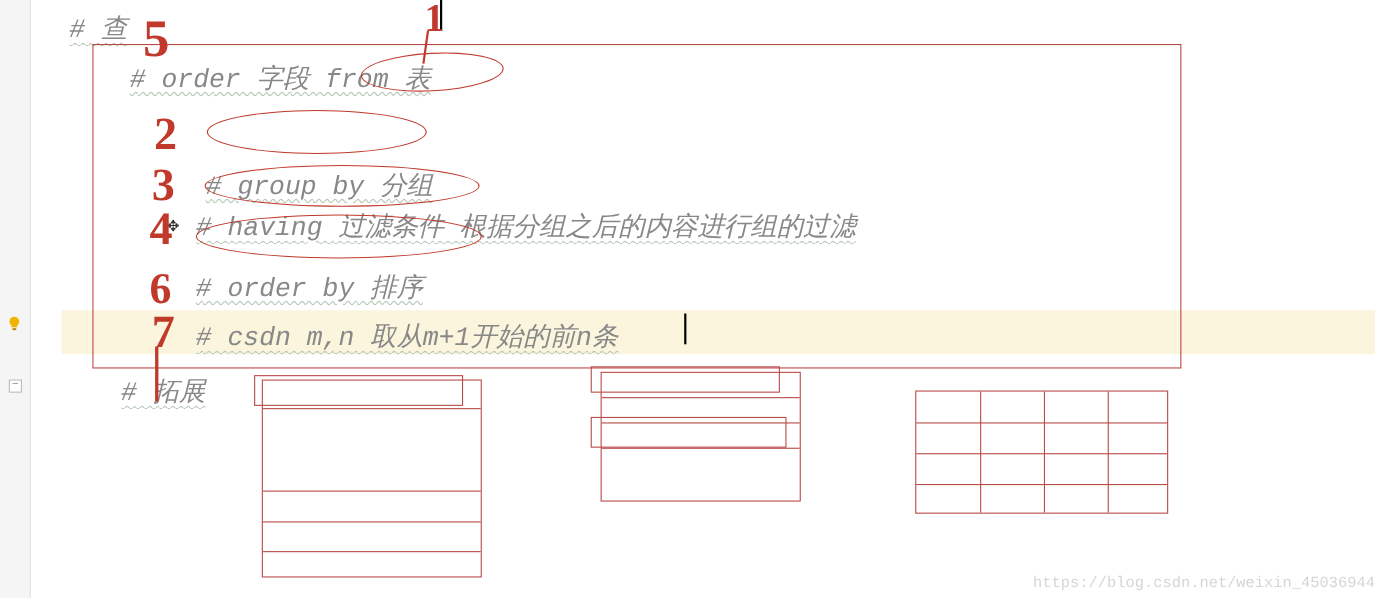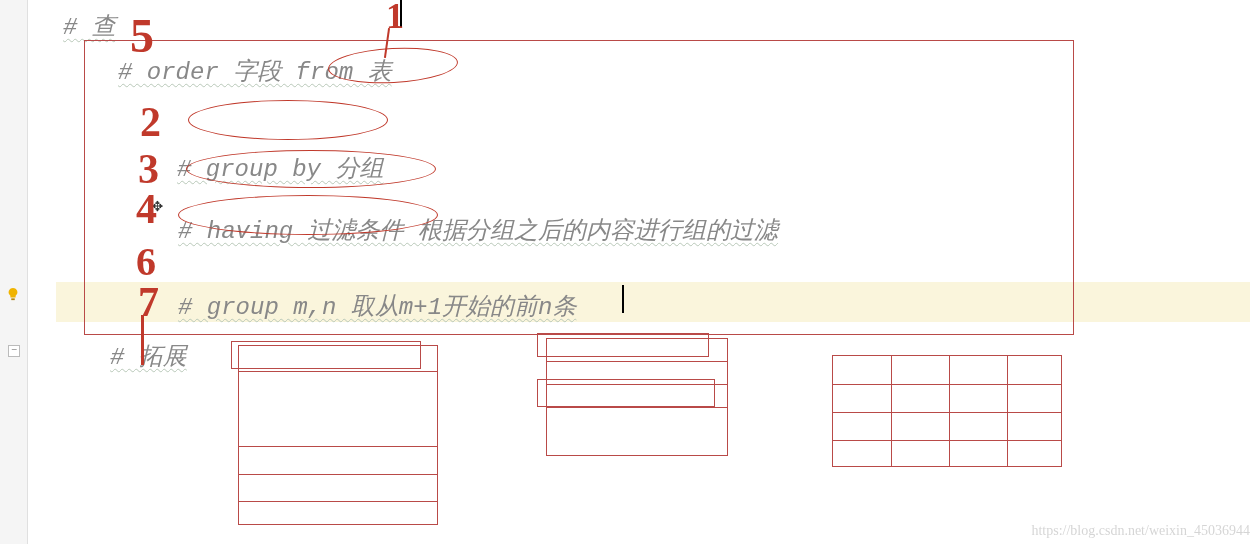--- a/index.html
+++ b/index.html
@@ -135,21 +135,21 @@
     .ell-from { left: 300px; top: 48px; width: 130px; height: 35px; transform: rotate(-3deg); }
     .ell-where { left: 160px; top: 100px; width: 200px; height: 40px; }
     .ell-group { left: 158px; top: 150px; width: 250px; height: 38px; }
     .ell-having { left: 150px; top: 195px; width: 260px; height: 40px; }
     .watermark {
       position: absolute;
       right: 10px;
       bottom: 5px;
       font-size: 14px;
       color: rgba(150,150,150,0.4);
-      font-family: Liberation Serif, serif;
+      font-family: Liberation Mono, monospace;
       font-style: normal;
     }
     .red-table {
       position: absolute;
       border: 1px solid #b94a48;
       z-index: 3;
     }
     .table1 { left: 210px; top: 345px; width: 200px; height: 180px; }
     .table2 { left: 518px; top: 338px; width: 182px; height: 118px; }
     .table3 { left: 804px; top: 355px; width: 230px; height: 112px; }
@@ -185,23 +185,24 @@
 
 <div class="editor-area">
 
   <div class="highlight-line"></div>
 
   <div class="caret caret1"></div>
   <div class="caret caret2"></div>
 
   <span class="code-line" style="left:35px; top:10px;"><span class="wavy"># 查</span></span>
   <span class="code-line" style="left:90px; top:55px;"><span class="wavy"># order 字段 from 表</span></span>
-  <span class="code-line" style="left:149px; top:152px;"><span class="wavy"># group by 分组</span></span>
-  <span class="code-line" style="left:150px; top:214px;font-family:Liberation Mono, monospace;"><span class="wavy"># having 过滤条件 根据分组之后的内容进行组的过滤</span></span>
-  <span class="code-line" style="left:150px; top:290px; z-index:2;"><span class="wavy"># group m,n 取从m+1开始的前n条</span></span>
+  <span class="code-line" style="left:159px; top:152px;"><span class="wavy"># group by 分组</span></span>
+  <span class="code-line" style="left:150px; top:190px;font-family:Liberation Mono, monospace;"><span class="wavy"># having 过滤条件 根据分组之后的内容进行组的过滤</span></span>
+  <span class="code-line" style="left:150px; top:245px;"><span class="wavy"># order by 排序</span></span>
+  <span class="code-line" style="left:150px; top:290px; z-index:2;"><span class="wavy"># csdn m,n 取从m+1开始的前n条</span></span>
   <span class="code-line" style="left:82px; top:340px;"><span class="wavy"># 拓展</span></span>
 
   <div class="cursor-cross">✥</div>
 
   <div class="red-box-main"></div>
 
   <div class="ellipse ell-from"></div>
   <div class="ellipse ell-where"></div>
   <div class="ellipse ell-group"></div>
   <div class="ellipse ell-having"></div>

